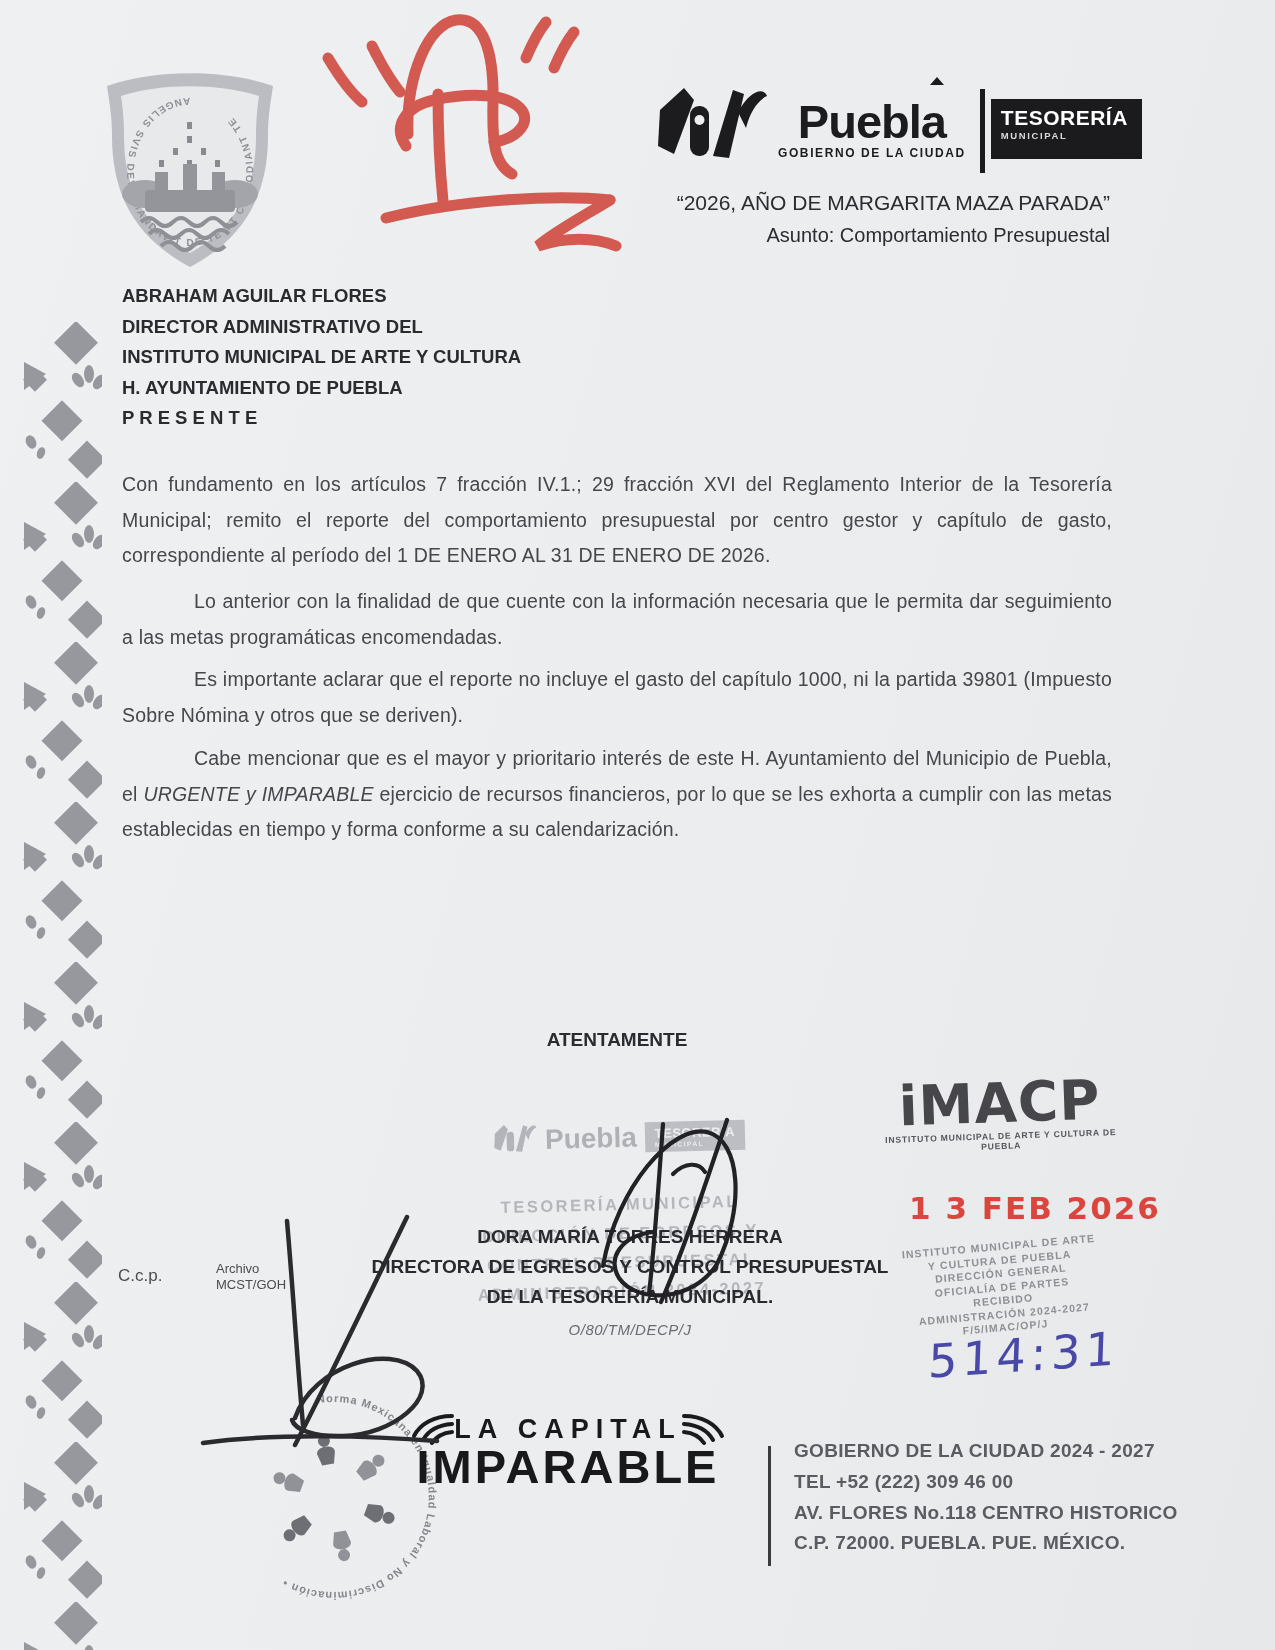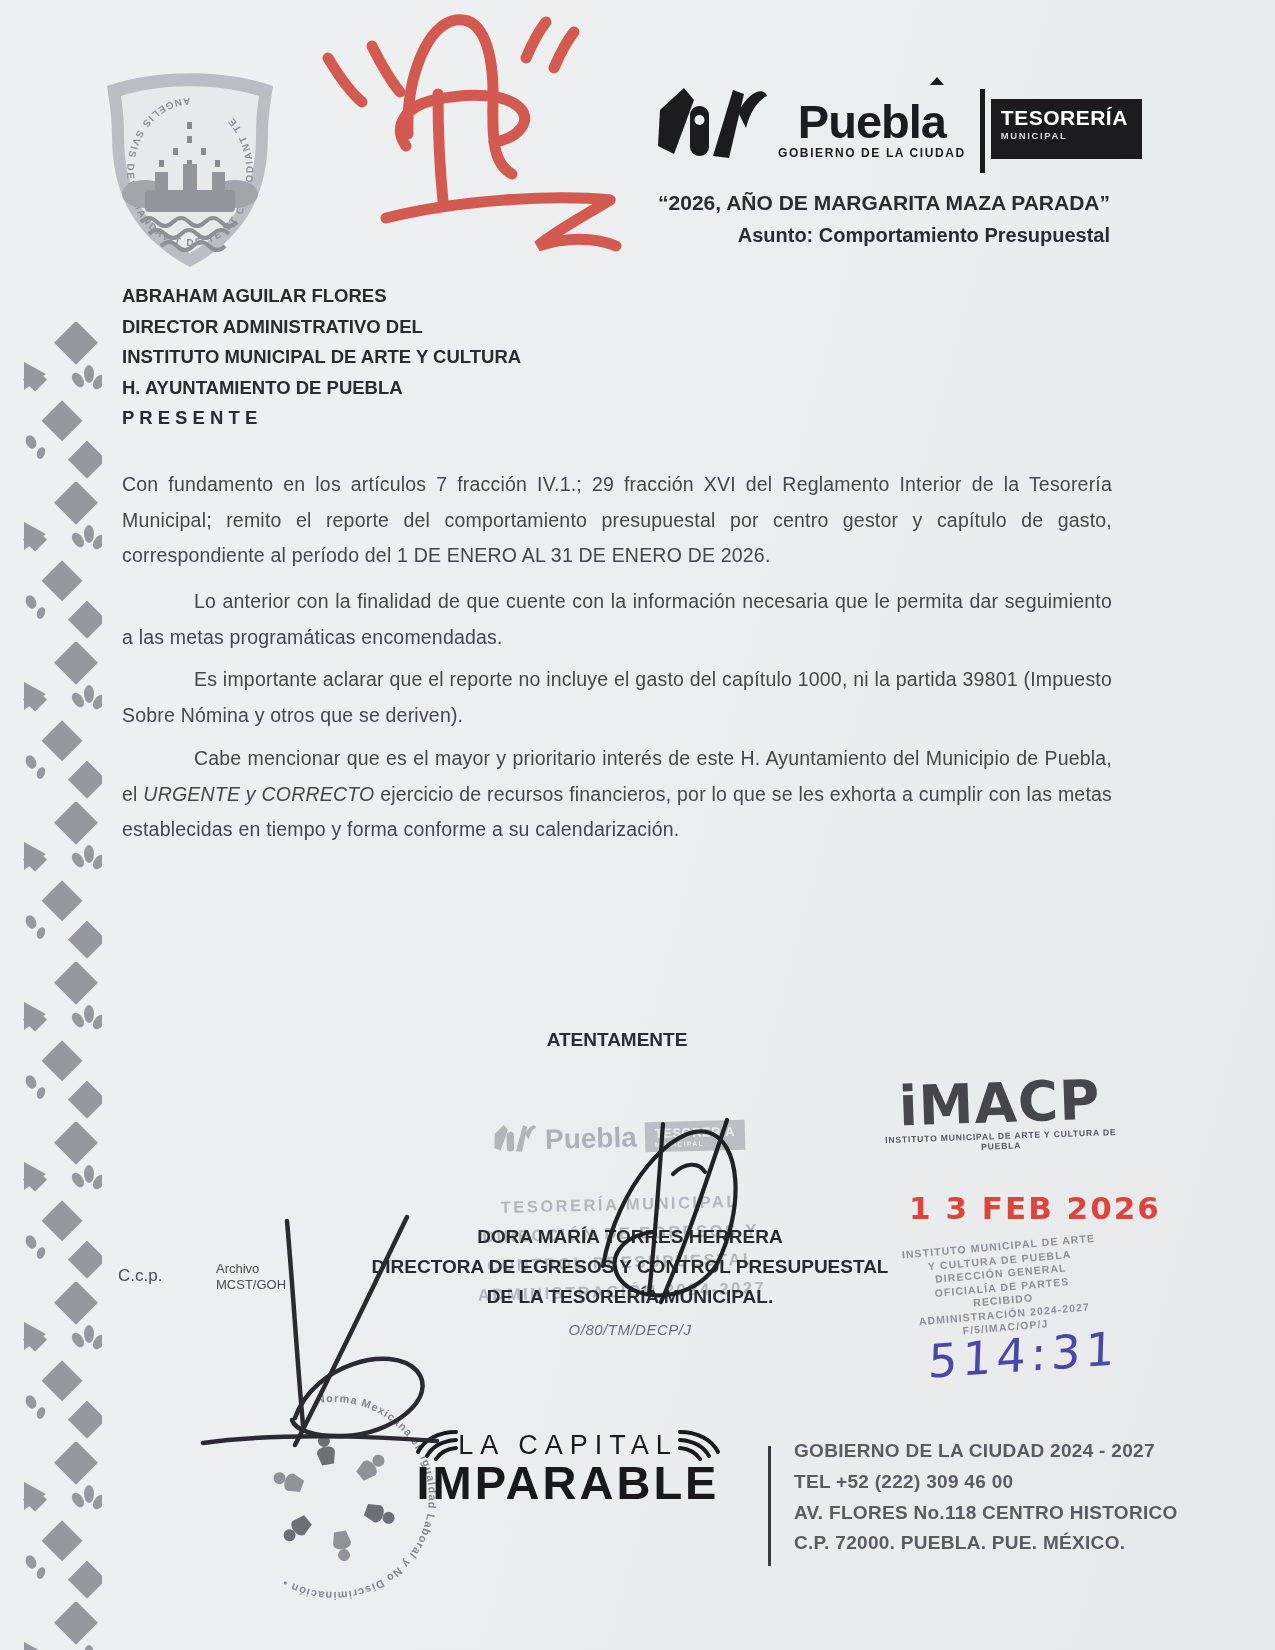--- a/index.html
+++ b/index.html
@@ -20,21 +20,21 @@
   .brand-name{font-size:47px;font-weight:bold;color:#1c1c1f;letter-spacing:-1px;line-height:46px;position:relative;}
   .brand-caret{position:absolute;top:-7px;left:57%;width:0;height:0;border-left:7px solid transparent;border-right:7px solid transparent;border-bottom:8px solid #1c1c1f;}
   .brand-tagline{font-size:12px;font-weight:bold;color:#1c1c1f;letter-spacing:1.6px;margin-top:1px;}
   .brand-badge{display:flex;align-items:stretch;height:60px;margin-left:4px;}
   .brand-badge .bar{width:5px;background:#1b1b1e;margin-right:6px;height:84px;margin-top:-10px;}
   .brand-badge .box{background:#1b1b1e;color:#fff;padding:7px 14px 7px 10px;}
   .badge-l1{font-size:21px;font-weight:bold;letter-spacing:.5px;line-height:24px;}
   .badge-l2{font-size:9.5px;font-weight:bold;letter-spacing:1.6px;color:#d8d9db;}
   
   .hdr{position:absolute;left:640px;top:186px;width:470px;text-align:right;z-index:4;
-       font-weight:bold;color:#2c2c30;}
+       font-weight:normal;color:#2c2c30;}
   .hdr div{line-height:33px;}
   .hdr .l1{font-size:21px;}
   .hdr .l2{font-size:21px;}
   .hdr .l3{font-size:20px;}
   
   .recipient{position:absolute;left:122px;top:281px;z-index:4;font-weight:bold;color:#2b2b2f;
              font-size:18.5px;line-height:30.5px;}
   
   .para{position:absolute;left:122px;width:990px;z-index:4;font-size:19.5px;line-height:35.5px;
         color:#46464b;text-align:justify;letter-spacing:.2px;margin:0;}
@@ -77,21 +77,21 @@
   .hand-time{position:absolute;left:928px;top:1328px;z-index:6;font-family:"DejaVu Sans",sans-serif;
              font-size:46px;letter-spacing:5px;transform:rotate(-4deg) skewX(-6deg);}
   
   .ccp-label{position:absolute;left:118px;top:1266px;z-index:4;font-size:17px;color:#4c4c50;}
   .ccp-to{position:absolute;left:216px;top:1261px;z-index:4;font-size:13px;line-height:16px;color:#4c4c50;}
   .ccp-ink{position:absolute;left:195px;top:1213px;z-index:6;}
   
   .norma{position:absolute;left:208px;top:1390px;z-index:3;transform:rotate(-10deg);}
   .campaign{position:absolute;left:393px;top:1412px;width:350px;text-align:center;z-index:4;color:#19191c;}
   .campaign .top{display:flex;align-items:center;justify-content:center;
-                 font-size:27px;font-weight:normal;letter-spacing:7px;margin-top:16px;}
+                 font-size:27px;font-weight:bold;letter-spacing:7px;}
   .campaign .bottom{font-size:47px;font-weight:bold;letter-spacing:3px;line-height:46px;margin-top:-2px;}
   .foot-divider{position:absolute;left:768px;top:1446px;width:3px;height:120px;background:#3a3a3e;z-index:4;}
   .foot-info{position:absolute;left:794px;top:1436px;z-index:4;font-size:19px;font-weight:bold;
              color:#5b5c62;line-height:30.8px;letter-spacing:.3px;}
 </style>
 </head>
 <body>
 
 <div class="page">
 
@@ -197,21 +197,21 @@
     <div>ABRAHAM AGUILAR FLORES</div>
     <div>DIRECTOR ADMINISTRATIVO DEL</div>
     <div>INSTITUTO MUNICIPAL DE ARTE Y CULTURA</div>
     <div>H. AYUNTAMIENTO DE PUEBLA</div>
     <div>P R E S E N T E</div>
   </div>
 
   <p class="para p1">Con fundamento en los artículos 7 fracción IV.1.; 29 fracción XVI del Reglamento Interior de la Tesorería Municipal; remito el reporte del comportamiento presupuestal por centro gestor y capítulo de gasto, correspondiente al período del 1 DE ENERO AL 31 DE ENERO DE 2026.</p>
   <p class="para p2">Lo anterior con la finalidad de que cuente con la información necesaria que le permita dar seguimiento a las metas programáticas encomendadas.</p>
   <p class="para p3">Es importante aclarar que el reporte no incluye el gasto del capítulo 1000, ni la partida 39801 (Impuesto Sobre Nómina y otros que se deriven).</p>
-  <p class="para p4"><span>Cabe mencionar que es el mayor y prioritario interés de este H. Ayuntamiento del Municipio de Puebla, el </span><i>URGENTE y CORRECTO</i><span> ejercicio de recursos financieros, por lo que se les exhorta a cumplir con las metas establecidas en tiempo y forma conforme a su calendarización.</span></p>
+  <p class="para p4"><span>Cabe mencionar que es el mayor y prioritario interés de este H. Ayuntamiento del Municipio de Puebla, el </span><i>URGENTE y IMPARABLE</i><span> ejercicio de recursos financieros, por lo que se les exhorta a cumplir con las metas establecidas en tiempo y forma conforme a su calendarización.</span></p>
 
   <div class="salutation">ATENTAMENTE</div>
 
   <div class="sig-stamp">
     <div class="row">
       <svg width="46" height="36" viewBox="0 0 118 90">
         <g fill="#a6a7ad">
           <path d="M10,26 L34,4 L44,16 L24,70 L8,62 Z"></path>
           <rect x="40" y="22" width="19" height="50" rx="9"></rect>
           <path d="M63,72 L83,6 L94,10 L79,74 Z"></path>

